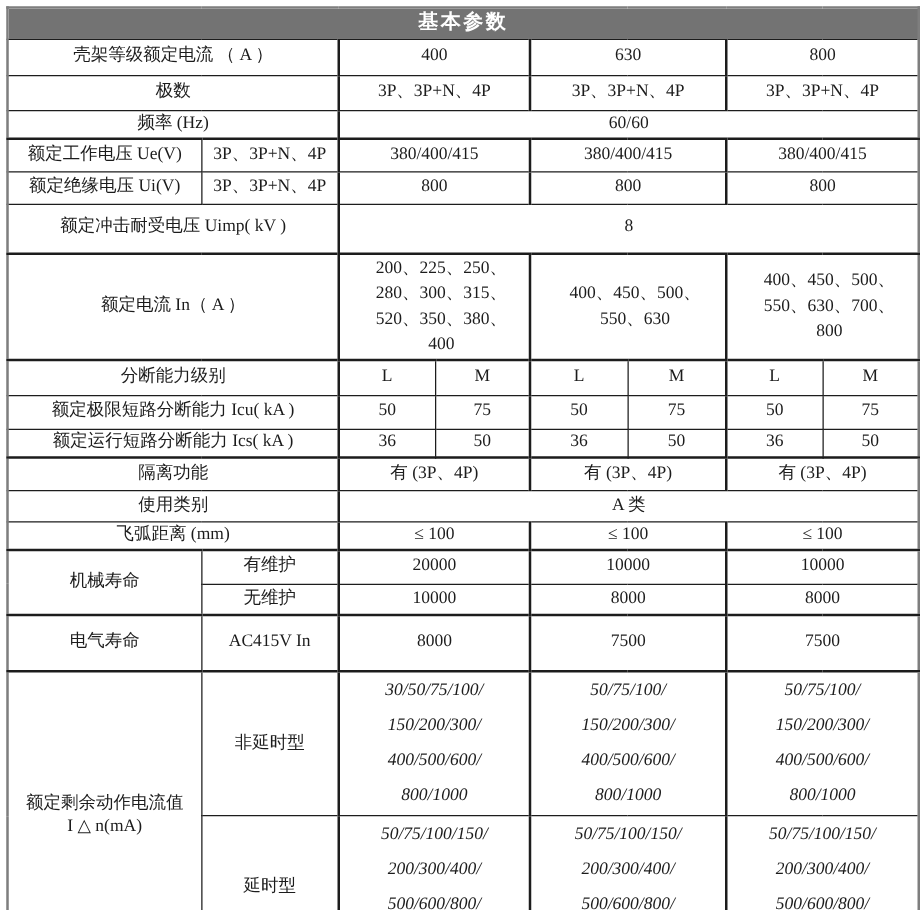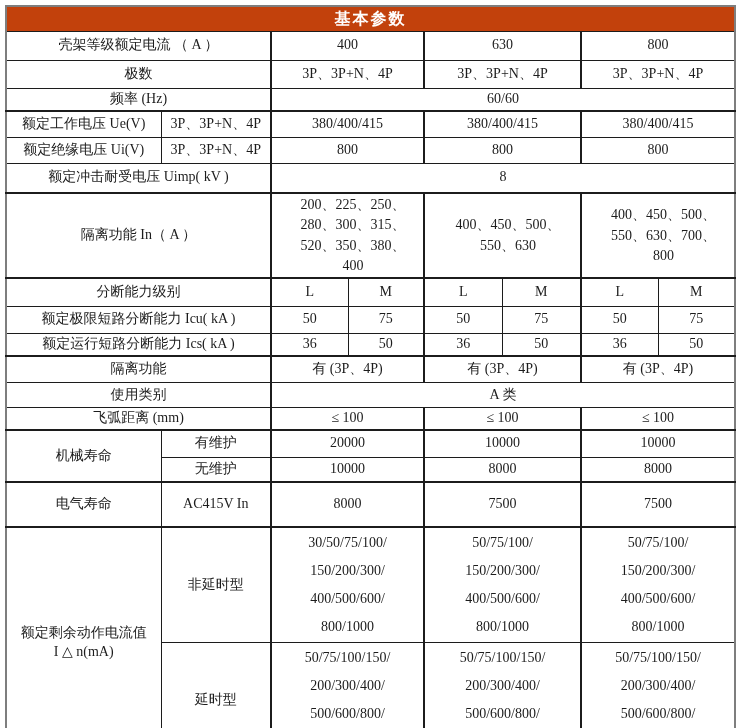--- a/index.html
+++ b/index.html
@@ -29,35 +29,36 @@
     font-size: 14px;
     line-height: 1.35;
     overflow: hidden;
   }
   
   td.maj-l { border-left-width: 2px; margin-top: 16px; }
   
   tr.sec td { border-top-width: 2px; text-align: center; }
 
   tr.title-row td {
-    background: #c2410c;
+    background: #737373;
     color: #ffffff;
     font-size: 16px;
     font-weight: bold;
     letter-spacing: 2px;
     border-color: #0ba28e;
     border-bottom-color: #1c1c1c;
+    font-family: Liberation Mono, monospace;
   }
   .pre { white-space: pre-line; }
   .left {
     text-align: left;
     padding-left: 14px;
     line-height: 1.45;
   }
-  .tall { line-height: 2.0; }
+  .tall { line-height: 2.0; font-style: italic; }
 </style>
 </head>
 <body>
 
 <div class="wrap">
 <table class="spec">
   <colgroup>
     <col style="width:155px">
         <col style="width:110px">
     <col style="width:77px">
@@ -101,27 +102,27 @@
   </tr>
 
   <tr style="height:26px">
     <td>额定绝缘电压 Ui(V)</td>
     <td>3P、3P+N、4P</td>
     <td colspan="2" class="maj-l">800</td>
     <td colspan="2" class="maj-l">800</td>
     <td colspan="2" class="maj-l">800</td>
   </tr>
 
-  <tr style="height:30px">
+  <tr style="height:40px">
     <td colspan="2">额定冲击耐受电压 Uimp( kV )</td>
     <td colspan="6" class="maj-l">8</td>
   </tr>
 
   <tr class="sec" style="height:77px">
-    <td colspan="2">隔离功能 In（ A ）</td>
+    <td colspan="2">额定电流 In（ A ）</td>
     <td colspan="2" class="maj-l pre left">200、225、250、
 280、300、315、
 520、350、380、
 400</td>
     <td colspan="2" class="maj-l pre left">400、450、500、
 550、630</td>
     <td colspan="2" class="maj-l pre left">400、450、500、
 550、630、700、
 800</td>
   </tr>

